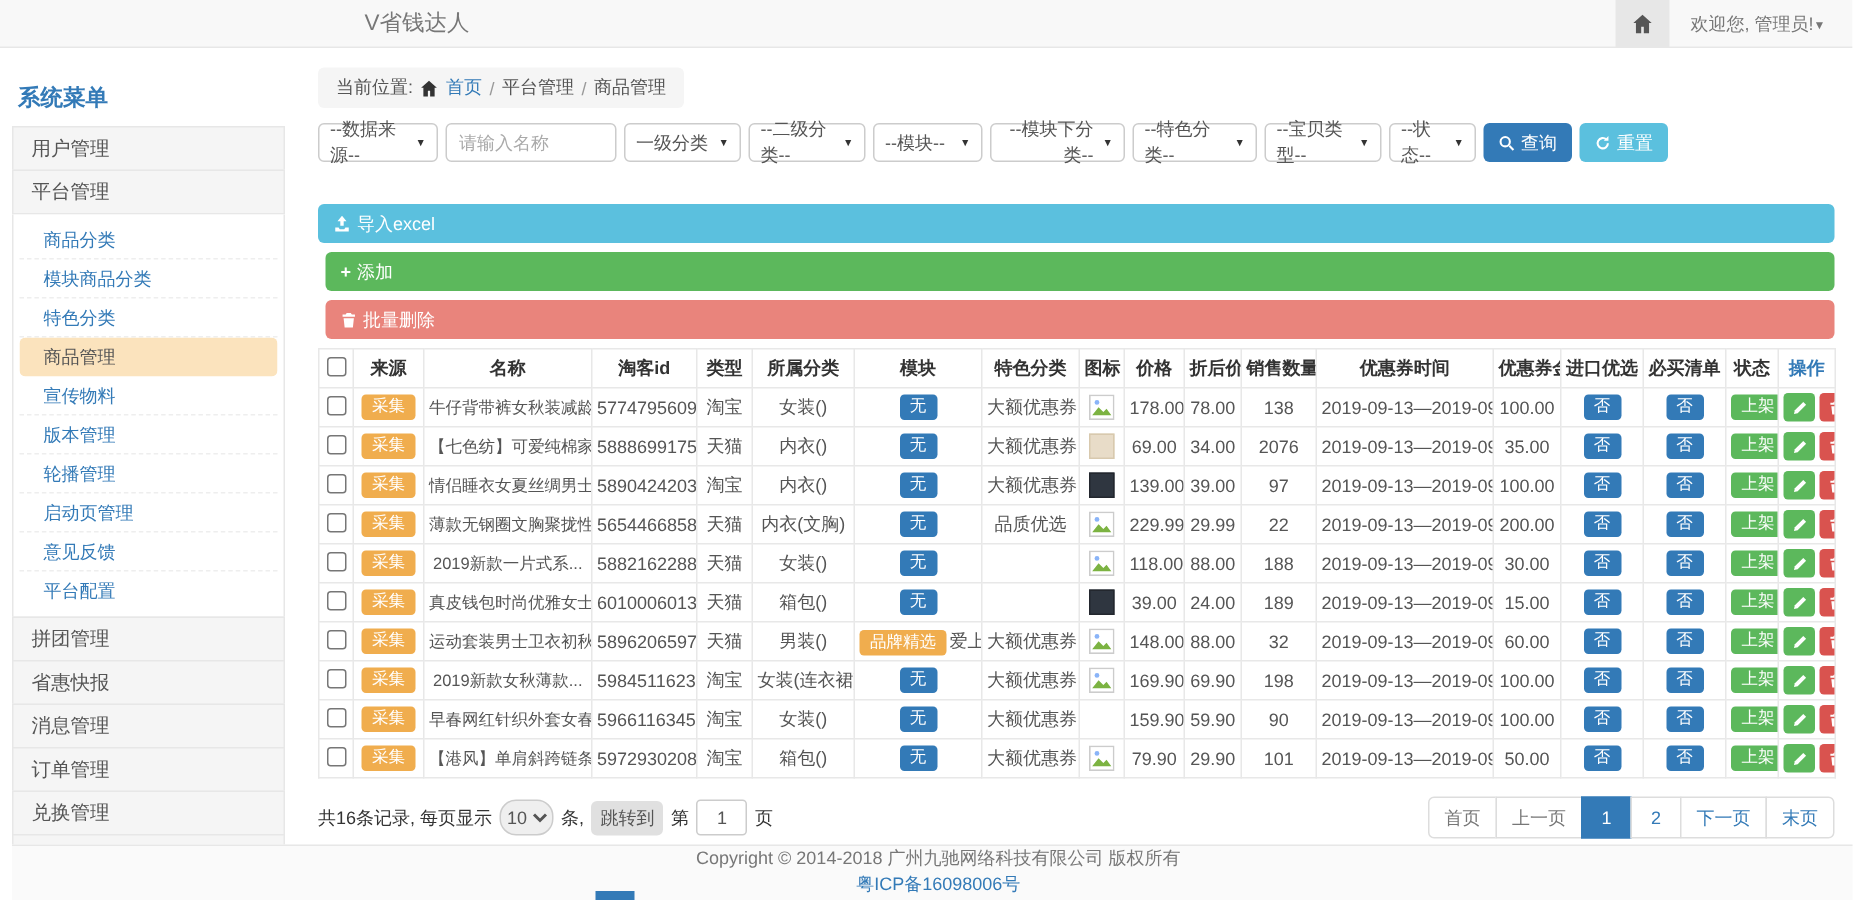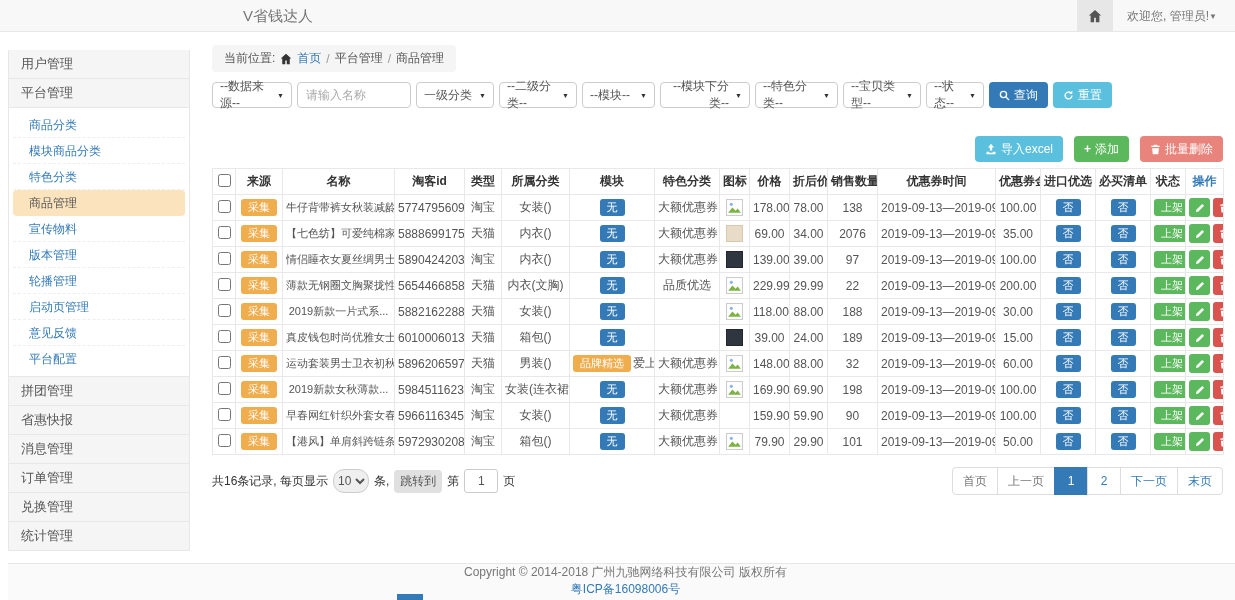--- a/index.html
+++ b/index.html
@@ -45,21 +45,21 @@
     margin-right:5px; color:#555; font-size:12px; }
   .txt-input::placeholder { color:#aaa; }
   .btn { height:26px; border:none; border-radius:4px; color:#fff; font-size:12px;
     padding:0 10px; display:inline-flex; align-items:center; gap:4px; cursor:pointer; }
   .btn-primary { background:#337ab7; }
   .btn-info { background:#5bc0de; }
   .btn-success { background:#5cb85c; }
   .btn-danger-light { background:#e9847c; }
   .btn + .btn { margin-left:5px; }
 
-  .toolbar { display:flex; justify-content:flex-end; gap:6px; margin:28px 0 6px 0; }
+  .toolbar { display:flex; gap:6px; margin:28px 0 6px 0;flex-direction:column; }
 
   table.grid { width:1011px; table-layout:fixed; border-collapse:collapse; }
   .grid th, .grid td { border:1px solid #e8e8e8; height:26px; padding:0 3px;
     text-align:center; font-size:12px; color:#555; white-space:nowrap; overflow:hidden; }
   .grid th { color:#333; font-weight:bold; background:#fff; }
   .grid th.op-col { color:#337ab7; }
   .grid td.name-cell { font-size:11px; }
   .badge { display:inline-block; padding:3px 7px; font-size:11px; color:#fff;
     border-radius:3px; line-height:1; cursor:pointer; }
   .badge.orange { background:#f0ad4e; }
@@ -108,20 +108,21 @@
         </svg>
     </div>
     <div class="welcome">
       <span>欢迎您, 管理员!</span>
       <span class="caret">▼</span>
     </div>
   </div>
 </div>
 
 <div class="sidebar">
+  <div class="side-heading">系统菜单</div>
   <div id="side-menu">
       <div class="side-group">用户管理</div>
       <div class="side-group">平台管理</div>
       <div class="side-sub">
         <div class="side-sub-item">商品分类</div>
         <div class="side-sub-item">模块商品分类</div>
         <div class="side-sub-item">特色分类</div>
         <div class="side-sub-item active">商品管理</div>
         <div class="side-sub-item">宣传物料</div>
         <div class="side-sub-item">版本管理</div>

